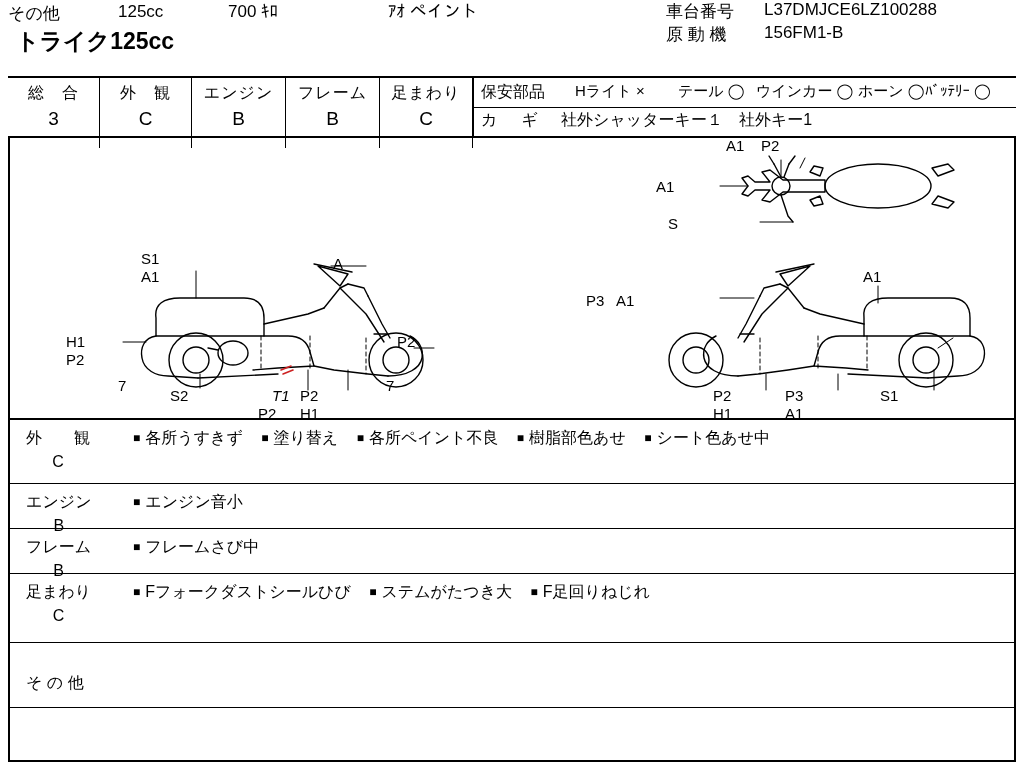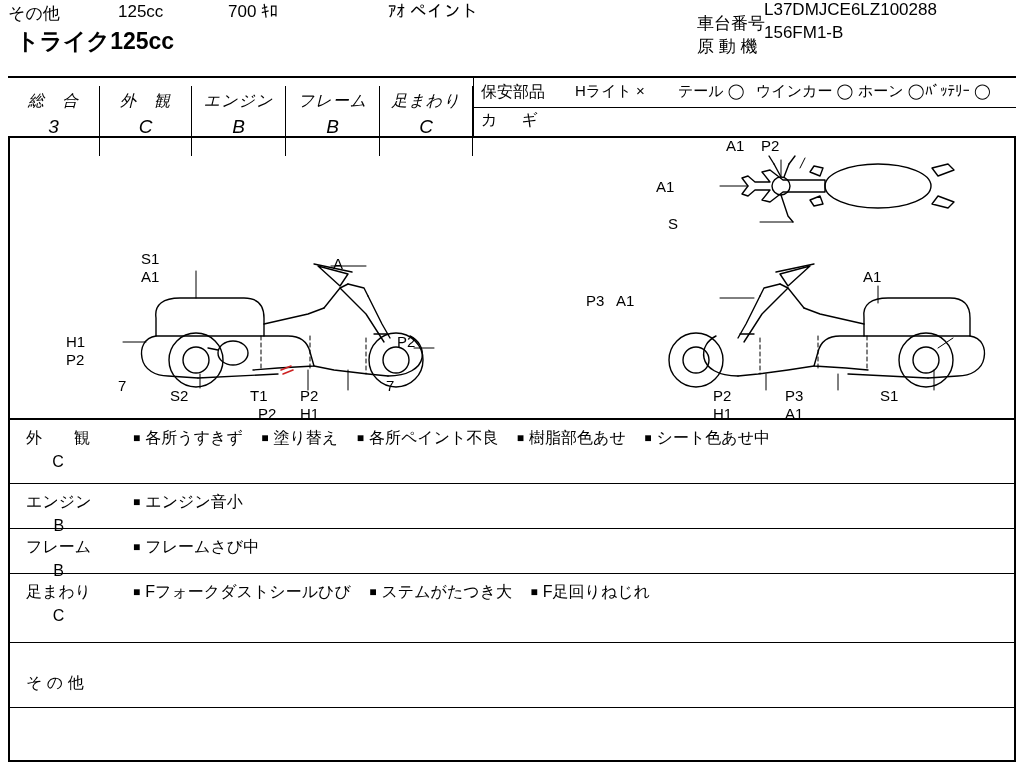--- a/index.html
+++ b/index.html
@@ -28,33 +28,32 @@
   .hdr-row1 .c1 { position: absolute; left: 0;   top: 0; }
   .hdr-row1 .c2 { position: absolute; left: 110px; top: 0; }
   .hdr-row1 .c3 { position: absolute; left: 220px; top: 0; }
   .hdr-row1 .c4 { position: absolute; left: 380px; top: 0; }
   .hdr-title {
     position: absolute; left: 8px; top: 26px;
     font-size: 23px; font-weight: bold; white-space: nowrap;
   }
   .hdr-right { position: absolute; left: 658px; top: 0; width: 350px; }
   .hr-line { position: relative; height: 23px; font-size: 17px; white-space: nowrap; }
-  .hr-line .lbl { position: absolute; left: 0; top: 12px; margin-left: 31px; }
+  .hr-line .lbl { position: absolute; left: 0; top: 0; }
   .hr-line .val { position: absolute; left: 98px; top: 0; }
 
   
   .grade-bar {
     position: absolute; left: 8px; top: 76px; width: 1008px; height: 62px;
     border-top: 2px solid #000; border-bottom: 2px solid #000;
   }
   .gcell {
-    position: absolute; top: 8px; height: 70px;
+    position: absolute; top: 0; height: 70px;
     border-right: 1px solid #000;
     text-align: center;
-    font-style: italic;
   }
   .gcell .gl { font-size: 16px; margin-top: 5px; letter-spacing: 1px; white-space: nowrap; }
   .gcell .gv { font-size: 19px; margin-top: 4px; }
   .gcell.first { border-left: none; }
 
   .safety {
     position: absolute; left: 465px; top: 0; width: 543px; height: 58px;
   }
   .safety .srow1 { position: relative; height: 29px; }
   .safety .srow2 { position: relative; height: 29px; }
@@ -171,20 +170,21 @@
         <span class="sft-item" style="left:385px;">
           <span>ホーン</span><span class="mark">◯</span>
         </span>
         <span class="sft-item" style="left:452px;">
           <span>ﾊﾞｯﾃﾘｰ</span><span class="mark">◯</span>
         </span>
       </div>
 
       <div class="srow2">
         <span class="key-lbl">カ　ギ</span>
+        <span class="key-val">社外シャッターキー１　社外キー1</span>
       </div>
     </div>
   </div>
 
   <div class="diagram">
     <svg width="1008" height="280" viewBox="0 0 1008 280">
       <g fill="none" stroke="#000" stroke-width="1.4" stroke-linejoin="round" stroke-linecap="round">
 
         <g>
           <ellipse cx="830" cy="48" rx="53" ry="22"></ellipse>
@@ -296,21 +296,21 @@
 
     <span class="dlabel" style="left:133px; top:113px;">S1</span>
     <span class="dlabel" style="left:133px; top:131px;">A1</span>
     <span class="dlabel" style="left:325px; top:118px;">A</span>
     <span class="dlabel" style="left:58px;  top:196px;">H1</span>
     <span class="dlabel" style="left:58px;  top:214px;">P2</span>
     <span class="dlabel" style="left:389px; top:196px;">P2</span>
     <span class="dlabel" style="left:110px; top:240px;">7</span>
     <span class="dlabel" style="left:378px; top:240px;">7</span>
     <span class="dlabel" style="left:142px; top:250px;margin-left:20px;">S2</span>
-    <span class="dlabel" style="left:242px; top:250px;">T1</span>
+    <span class="dlabel" style="left:264px; top:250px;font-style:italic;">T1</span>
     <span class="dlabel" style="left:250px; top:268px;">P2</span>
     <span class="dlabel" style="left:292px; top:250px;">P2</span>
     <span class="dlabel" style="left:292px; top:268px;">H1</span>
 
     <span class="dlabel" style="left:855px; top:131px;">A1</span>
     <span class="dlabel" style="left:578px; top:155px;">P3</span>
     <span class="dlabel" style="left:608px; top:155px;">A1</span>
     <span class="dlabel" style="left:705px; top:250px;">P2</span>
     <span class="dlabel" style="left:705px; top:268px;">H1</span>
     <span class="dlabel" style="left:777px; top:250px;">P3</span>

